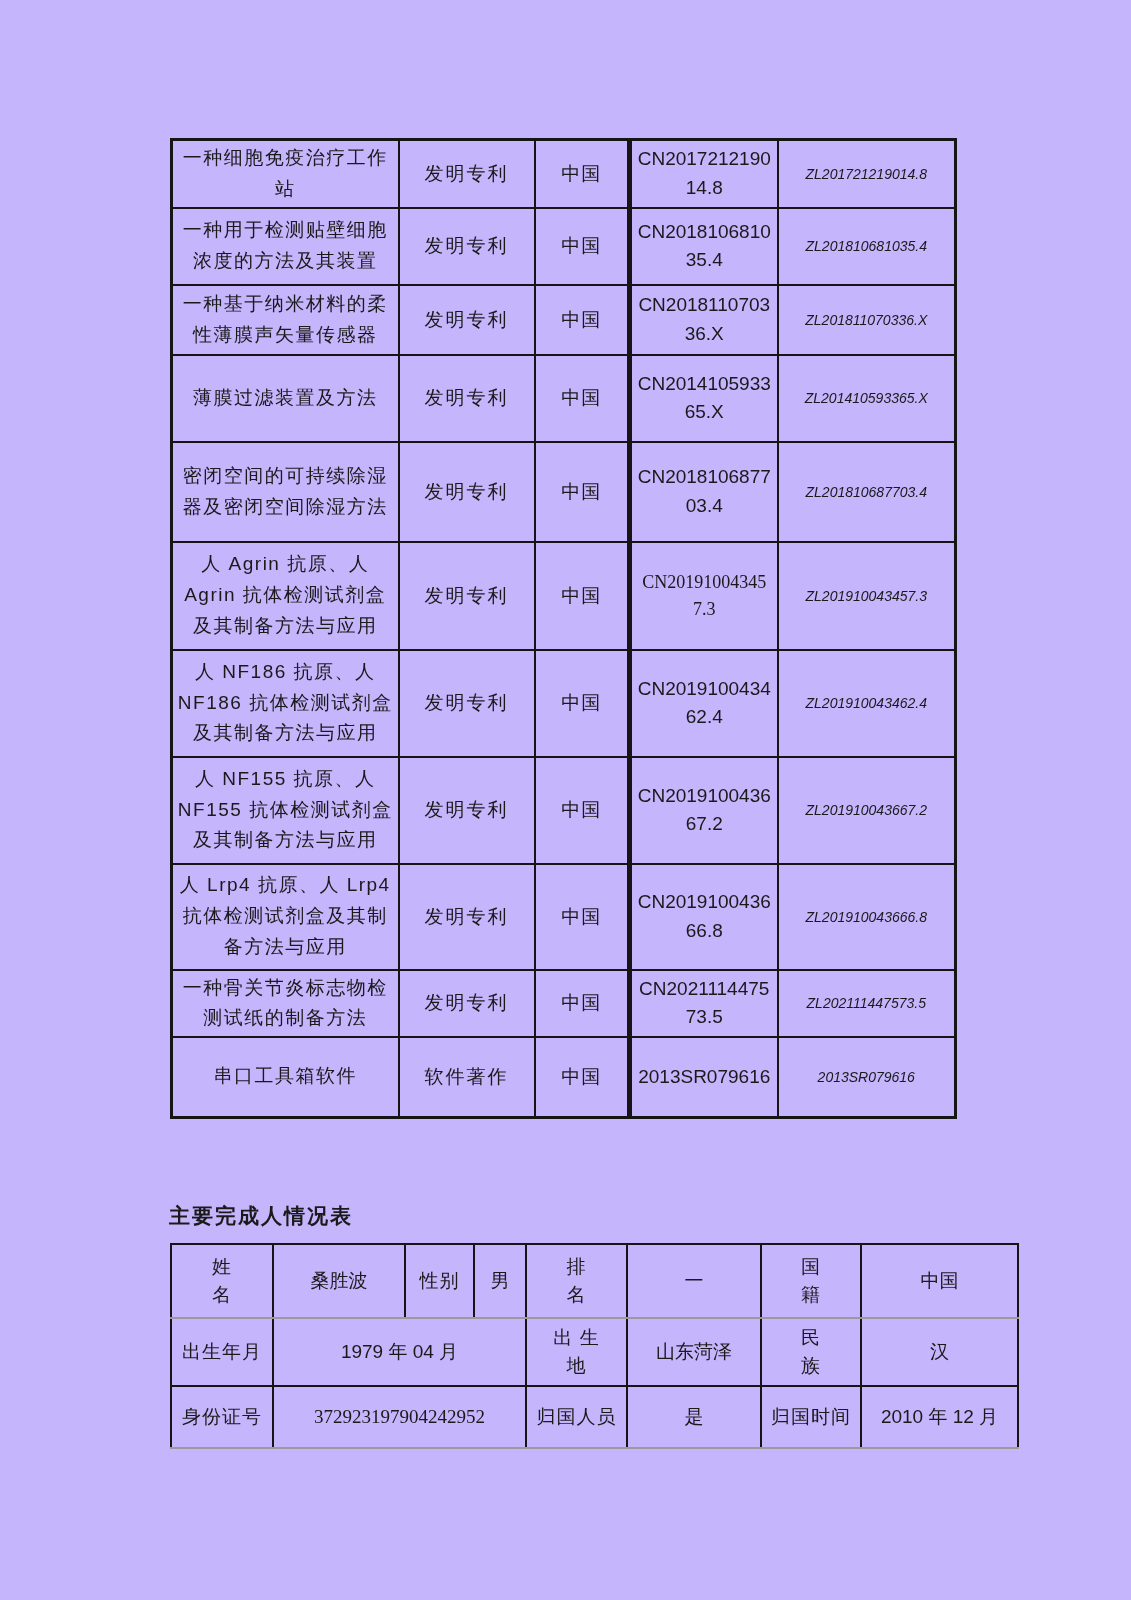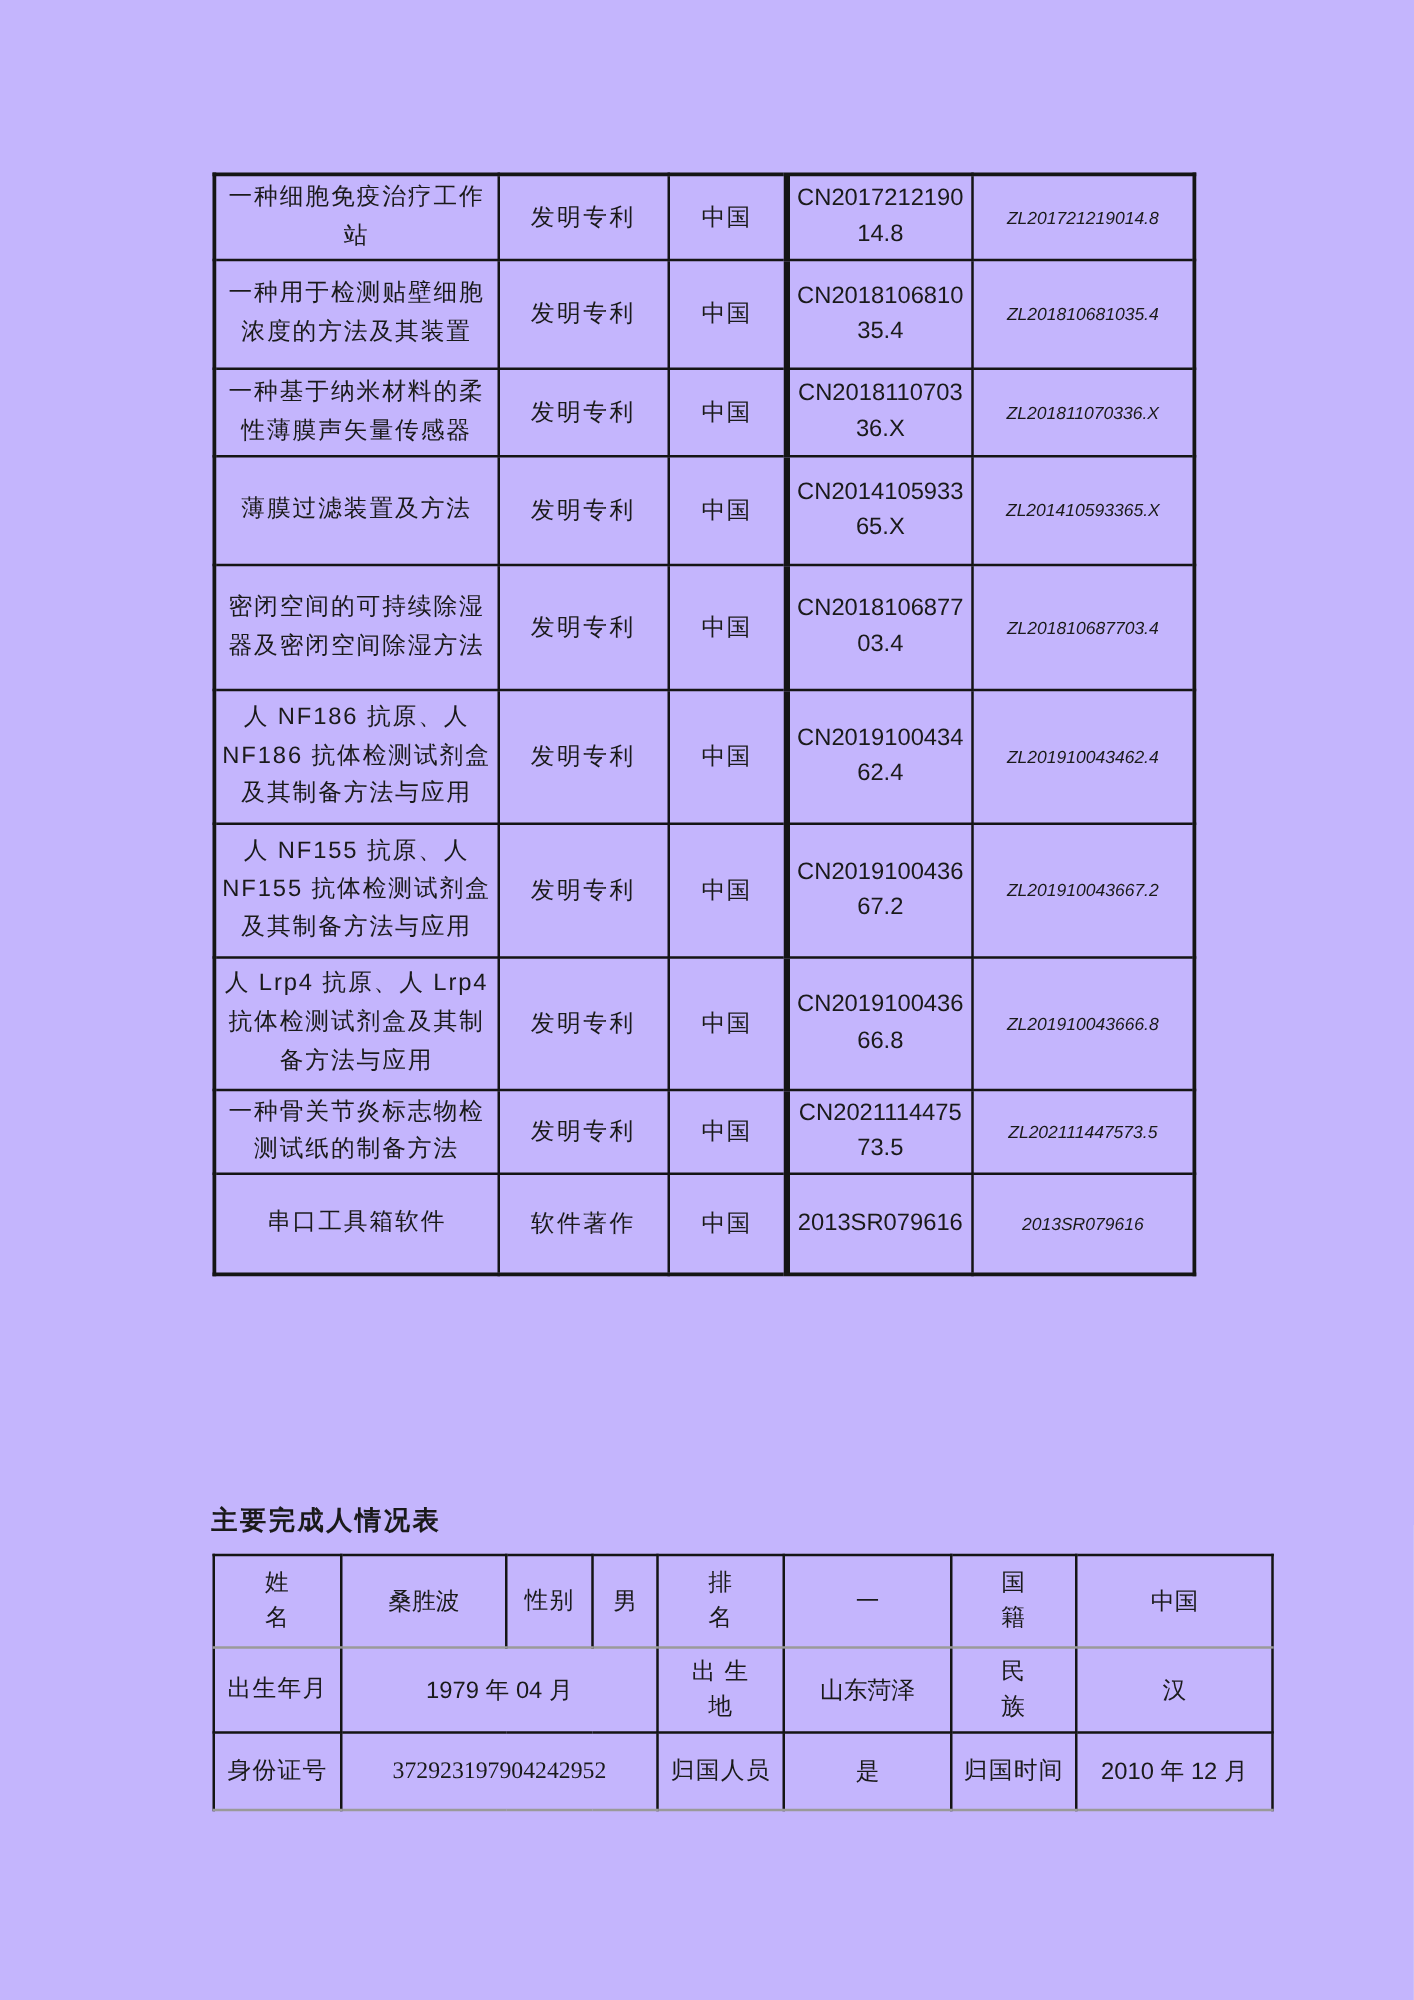--- a/index.html
+++ b/index.html
@@ -58,21 +58,21 @@
         <col style="width:178px">
     </colgroup>
     <tbody id="patent-body">
         <tr style="height: 66px;">
           <td class="cell-name">一种细胞免疫治疗工作站</td>
           <td class="cell-type">发明专利</td>
           <td class="cell-country">中国</td>
           <td class="cell-app">CN201721219014.8</td>
           <td class="cell-grant">ZL201721219014.8</td>
         </tr>
-        <tr style="height: 87px;">
+        <tr style="height: 77px;">
           <td class="cell-name">一种用于检测贴壁细胞浓度的方法及其装置</td>
           <td class="cell-type">发明专利</td>
           <td class="cell-country">中国</td>
           <td class="cell-app">CN201810681035.4</td>
           <td class="cell-grant">ZL201810681035.4</td>
         </tr>
         <tr style="height: 70px;">
           <td class="cell-name">一种基于纳米材料的柔性薄膜声矢量传感器</td>
           <td class="cell-type">发明专利</td>
           <td class="cell-country">中国</td>
@@ -85,20 +85,27 @@
           <td class="cell-country">中国</td>
           <td class="cell-app">CN201410593365.X</td>
           <td class="cell-grant">ZL201410593365.X</td>
         </tr>
         <tr style="height: 100px;">
           <td class="cell-name">密闭空间的可持续除湿器及密闭空间除湿方法</td>
           <td class="cell-type">发明专利</td>
           <td class="cell-country">中国</td>
           <td class="cell-app">CN201810687703.4</td>
           <td class="cell-grant">ZL201810687703.4</td>
+        </tr>
+        <tr style="height: 108px;">
+          <td class="cell-name">人 Agrin 抗原、人 Agrin 抗体检测试剂盒及其制备方法与应用</td>
+          <td class="cell-type">发明专利</td>
+          <td class="cell-country">中国</td>
+          <td class="cell-app serif-cn">CN201910043457.3</td>
+          <td class="cell-grant">ZL201910043457.3</td>
         </tr>
         <tr style="height: 107px;">
           <td class="cell-name">人 NF186 抗原、人 NF186 抗体检测试剂盒及其制备方法与应用</td>
           <td class="cell-type">发明专利</td>
           <td class="cell-country">中国</td>
           <td class="cell-app">CN201910043462.4</td>
           <td class="cell-grant">ZL201910043462.4</td>
         </tr>
         <tr style="height: 107px;">
           <td class="cell-name">人 NF155 抗原、人 NF155 抗体检测试剂盒及其制备方法与应用</td>

